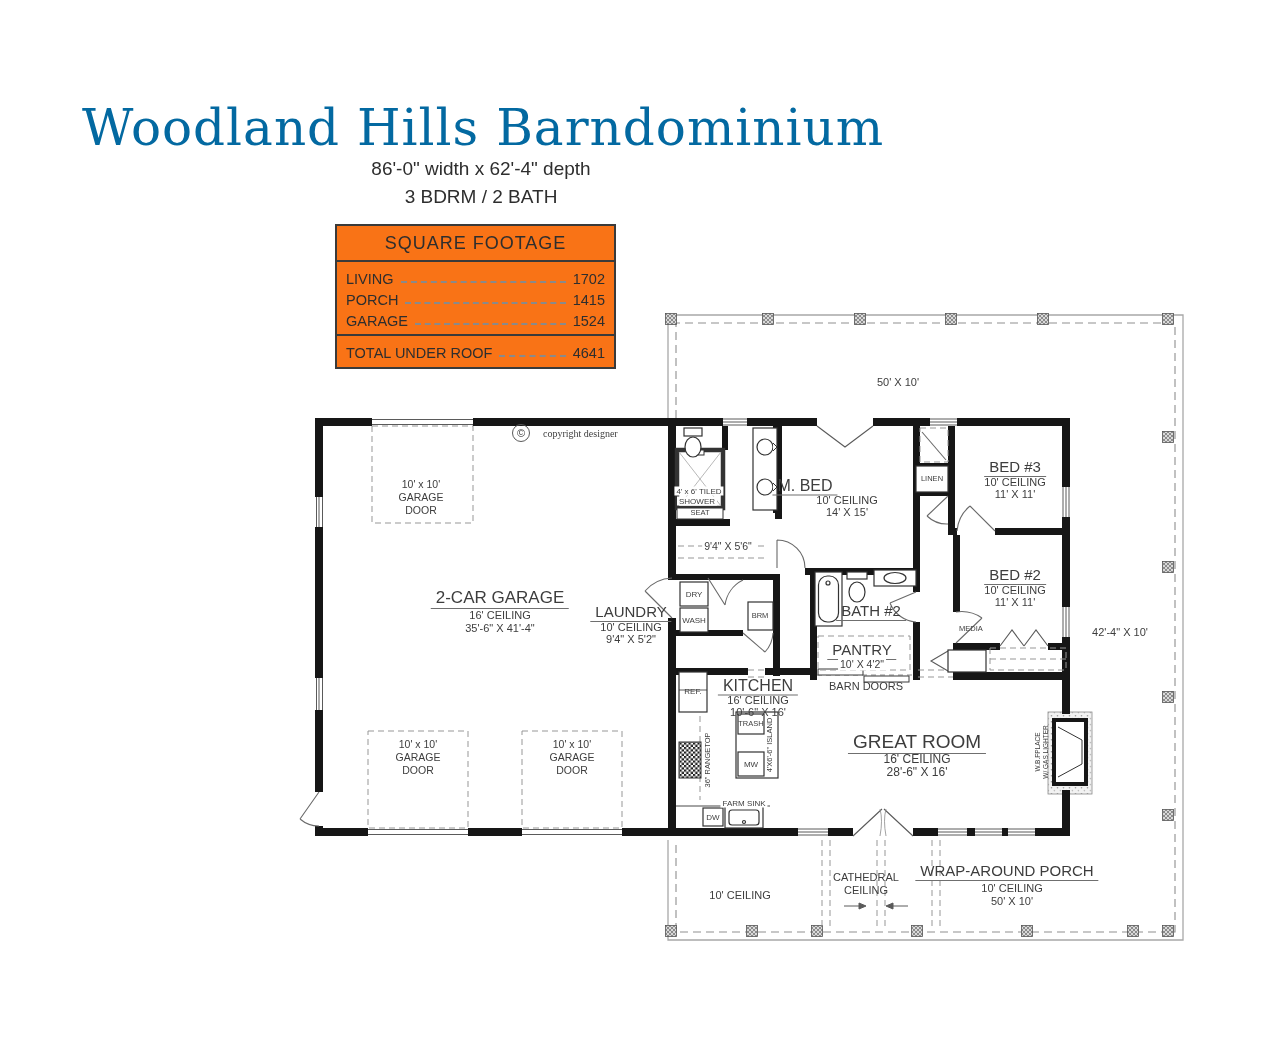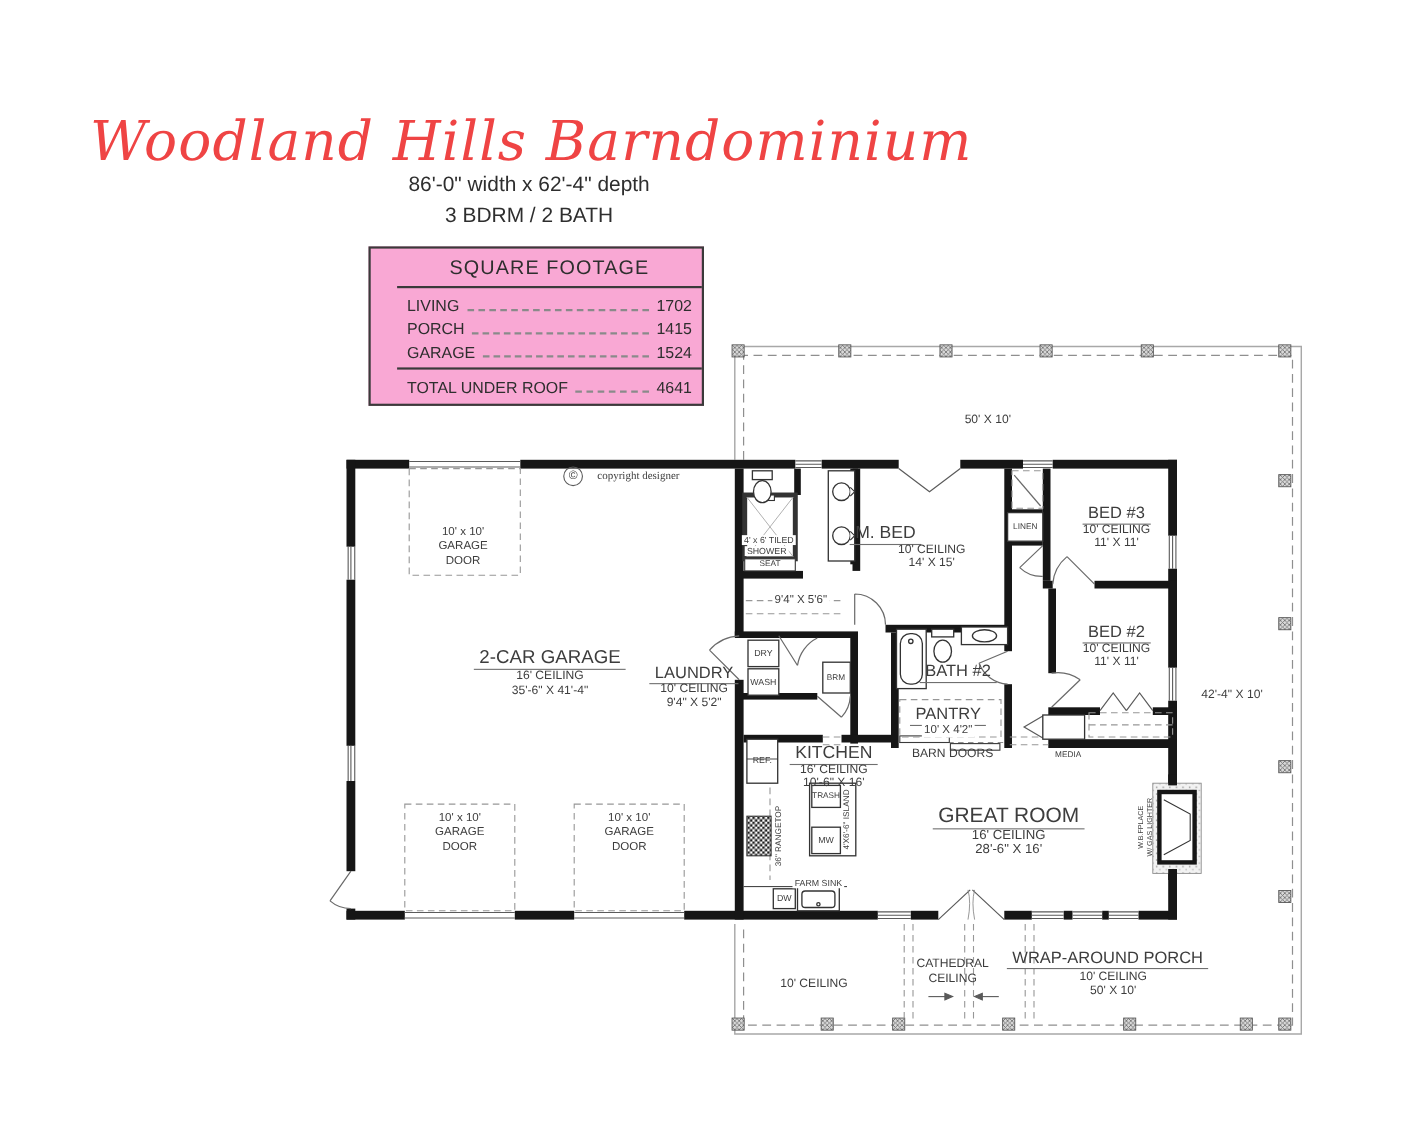--- a/index.html
+++ b/index.html
@@ -1,25 +1,25 @@
 <!DOCTYPE html>
 <html><head>
 <meta charset="utf-8">
 <style>
   html,body{margin:0;padding:0;background:#fff;}
   #canvas{position:relative;width:1280px;height:1038px;background:#fff;overflow:hidden;
           font-family:"Liberation Sans",sans-serif;color:#3d3d3d;}
   .abs{position:absolute;}
   
   .title{position:absolute;left:483px;top:128px;transform:translate(-50%,-50%);
-         font-family:"DejaVu Serif",serif;font-style:italic;font-size:50px;color:#ef4444;
+         font-family:"DejaVu Serif",serif;font-size:50px;color:#0369a1;
          white-space:nowrap;letter-spacing:1px;}
   .sub{position:absolute;transform:translate(-50%,-50%);font-size:19px;color:#2e2e2e;white-space:nowrap;}
   
-  .sqft{position:absolute;left:335px;top:224px;width:277px;border:2px solid #3a3a3a;background:#f9a8d4;padding-left:24px;}
+  .sqft{position:absolute;left:335px;top:224px;width:277px;border:2px solid #3a3a3a;background:#f97316;}
   .sqft-h{font-size:18px;color:#2e2e2e;text-align:center;padding:7px 0 6px;border-bottom:2px solid #3a3a3a;letter-spacing:1px;}
   .sqft-rows{padding:4px 9px 5px;border-radius:17px;}
   .sfrow{display:flex;align-items:flex-end;font-size:14.5px;color:#2e2e2e;height:21px;}
   .leader{flex:1;border-bottom:2px dashed #8a8a8a;margin:0 7px 4px;}
   .sqft-total{border-top:2px solid #3a3a3a;padding:4px 9px 6px;}
   
   .lbl{position:absolute;transform:translate(-50%,-50%);text-align:center;font-size:11px;
        color:#3d3d3d;white-space:nowrap;line-height:13px;}
   .la{transform:translate(0,-50%);text-align:left;font-family:Liberation Serif, serif;}
   .u{border-bottom:1.4px solid #6f6f6f;padding:0 5px 1px;}
@@ -415,21 +415,21 @@
 
   <div class="lbl s19" style="left:917px;top:742px;"><span class="u">GREAT ROOM</span></div>
   <div class="lbl s12" style="left:917px;top:759px;">16' CEILING</div>
   <div class="lbl s12" style="left:917px;top:772px;">28'-6" X 16'</div>
 
   <div class="lbl t65 vert stack" style="left:1042px;top:752px;">
     <div>W.B.FPLACE</div>
     <div>W/ GAS LIGHTER</div>
   </div>
 
-  <div class="lbl ty" style="left:971px;top:686px;">MEDIA</div>
+  <div class="lbl ty" style="left:971px;top:629px;">MEDIA</div>
 
   <div class="lbl" style="left:1120px;top:632px;">42'-4" X 10'</div>
 
   <div class="lbl" style="left:740px;top:895px;">10' CEILING</div>
   <div class="lbl" style="left:866px;top:877px;">CATHEDRAL</div>
   <div class="lbl" style="left:866px;top:890px;">CEILING</div>
 
   <div class="lbl s15" style="left:1007px;top:871px;"><span class="u">WRAP-AROUND PORCH</span></div>
   <div class="lbl" style="left:1012px;top:888px;">10' CEILING</div>
   <div class="lbl" style="left:1012px;top:901px;">50' X 10'</div>

